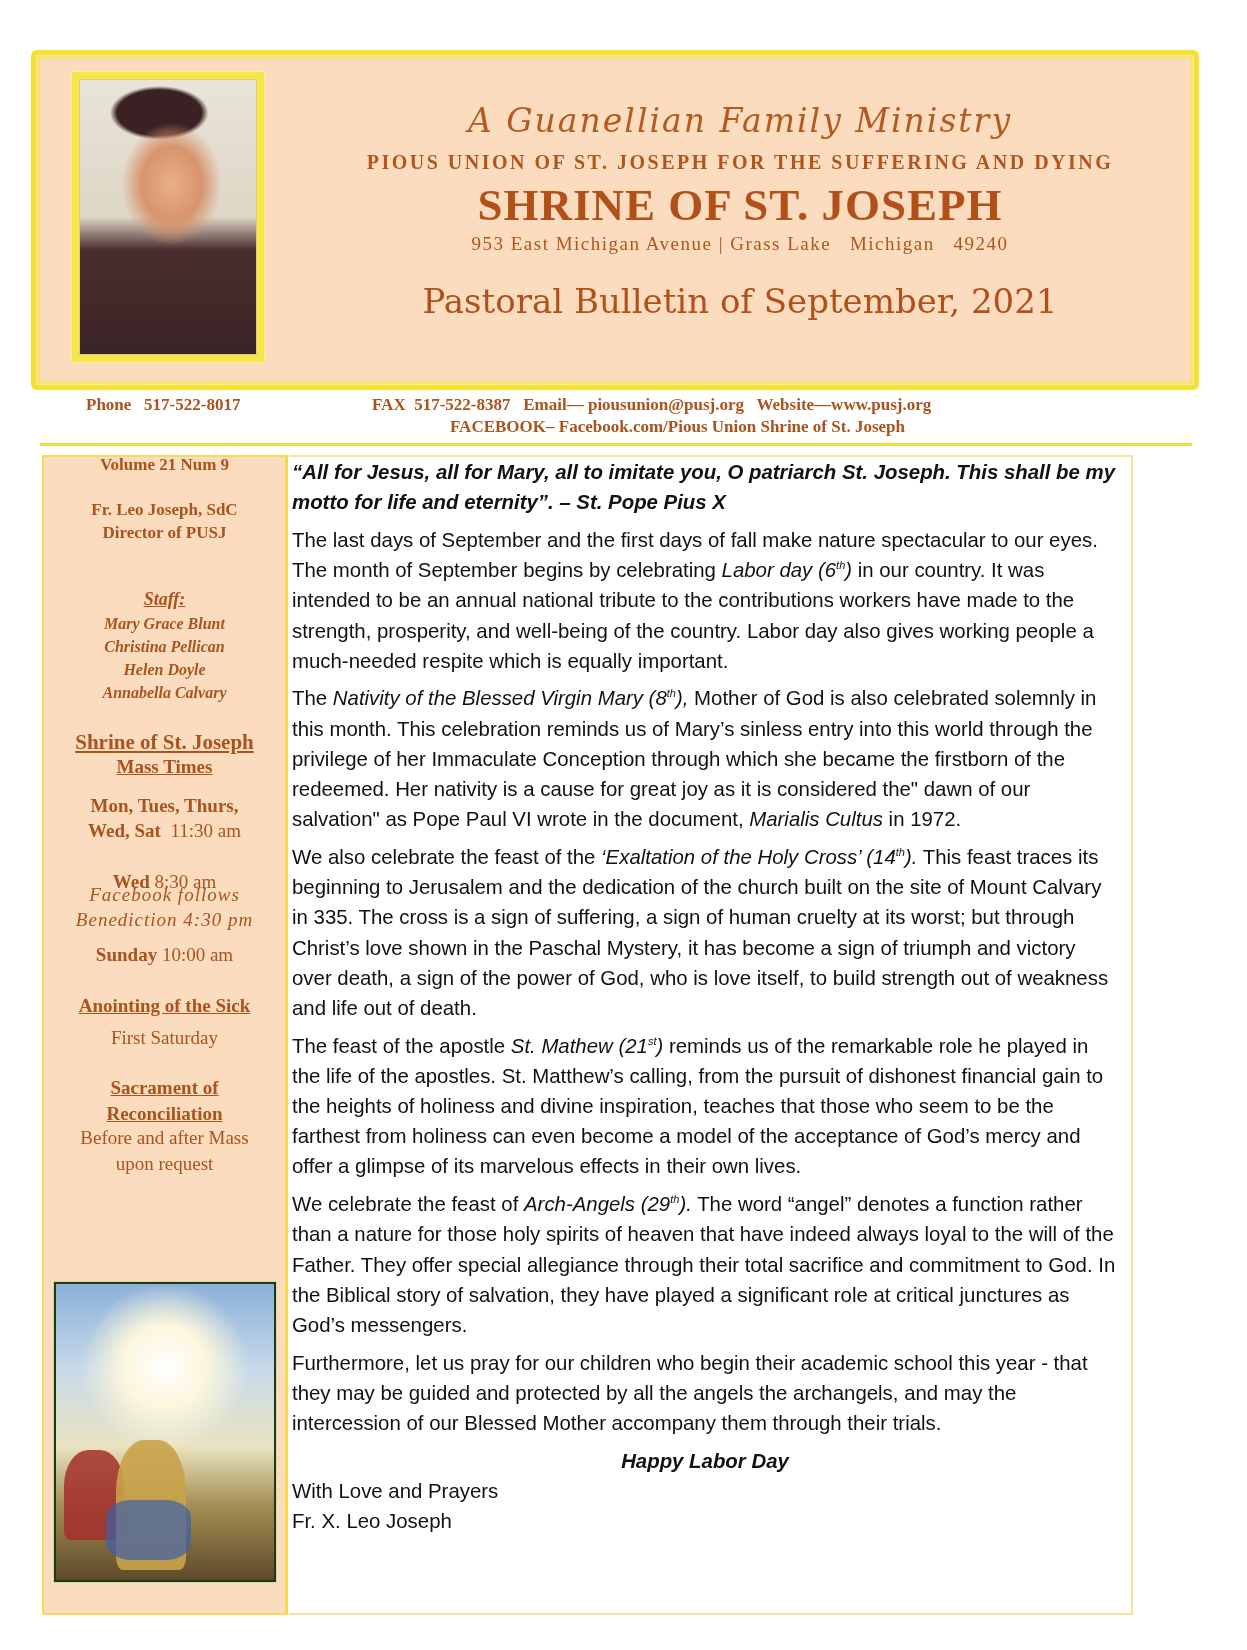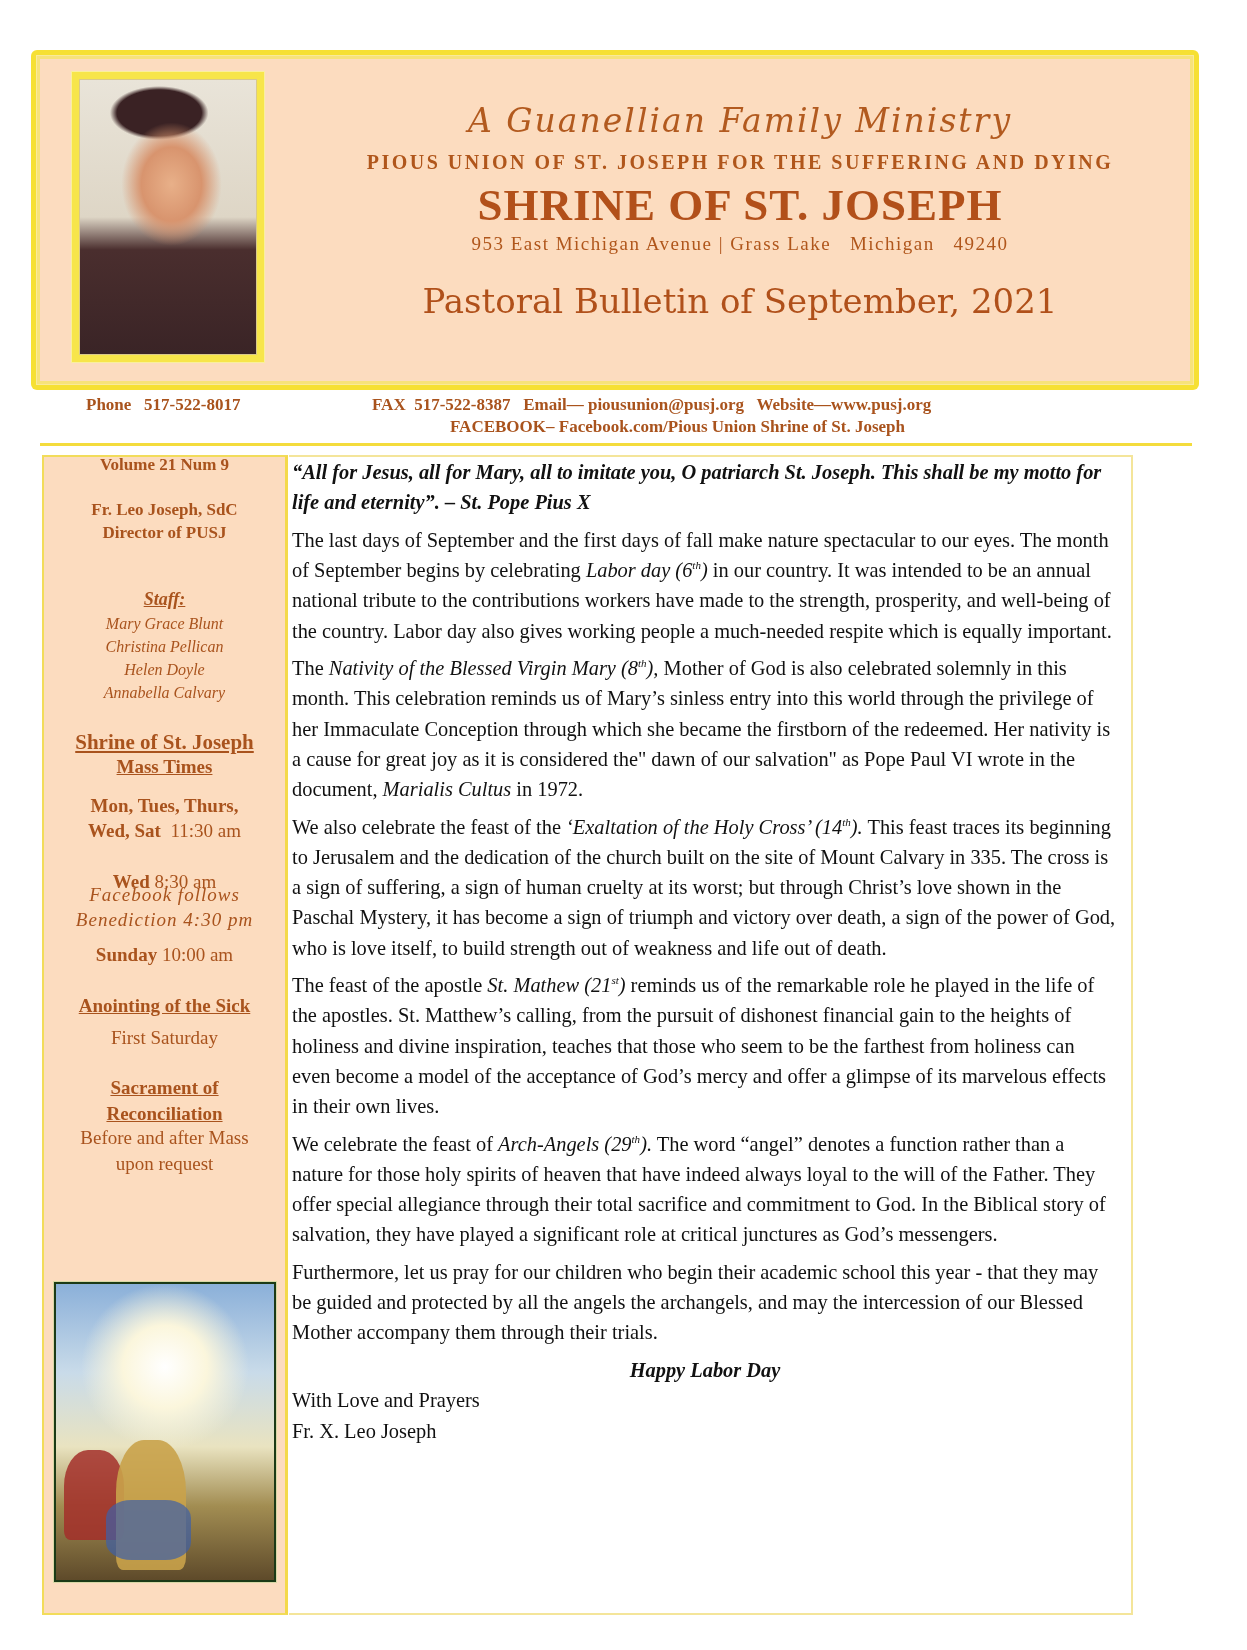--- a/index.html
+++ b/index.html
@@ -44,21 +44,21 @@
 
   
   .sidebar {
     position: absolute; left: 42px; top: 455px; width: 246px; height: 1160px;
     background: #fcdcbf; border: 2px solid #f2dc5a; border-right: 3px solid #f4d94a;
     text-align: center; color: #a9531d;
   }
   .sb { position: absolute; left: 0; right: 0; }
   .sb-bold { font-weight: bold; font-size: 17px; line-height: 24px; }
   .sb-staff-title { font-weight: bold; font-style: italic; text-decoration: underline; font-size: 18px; }
-  .sb-staff { font-weight: normal; font-style: italic; font-size: 16px; line-height: 24px; }
+  .sb-staff { font-weight: bold; font-style: italic; font-size: 16px; line-height: 24px; }
   .sb-heading { font-weight: bold; text-decoration: underline; font-size: 21px; line-height: 26px; }
   .sb-heading2 { font-weight: bold; text-decoration: underline; font-size: 19px; line-height: 26px; }
   .sb-mass { font-size: 19px; line-height: 26px; }
   .sb-mass b { font-weight: bold; }
   .sb-italic { font-style: italic; font-size: 19px; line-height: 26px; letter-spacing: 1px; }
   .sb-plain { font-size: 19px; line-height: 26px; }
   .sidebar-image {
     position: absolute; left: 10px; top: 825px; width: 222px; height: 300px;
     border: 2px solid #1c3a16; outline: 1px solid #d7d8a5;
     background:
@@ -67,21 +67,21 @@
   }
   .sidebar-image .figure1 { position: absolute; left: 8px; bottom: 40px; width: 60px; height: 90px; background: #a32f2a; border-radius: 40% 40% 10% 10%; opacity: 0.85; }
   .sidebar-image .figure2 { position: absolute; left: 60px; bottom: 10px; width: 70px; height: 130px; background: #c9a24a; border-radius: 40% 40% 10% 10%; opacity: 0.9; }
   .sidebar-image .cloak { position: absolute; left: 50px; bottom: 20px; width: 85px; height: 60px; background: #3d5fa8; border-radius: 30%; opacity: 0.7; }
 
   
   .main {
     position: absolute; left: 289px; top: 455px; width: 844px; height: 1160px;
     border: 2px solid #f4e59a; border-left: none; background: #fff;
   }
-  .article { position: absolute; left: 3px; top: 0; width: 826px; font-family: Liberation Serif, serif; font-size: 20.4px; line-height: 30.2px; color: #111; }
+  .article { position: absolute; left: 3px; top: 0; width: 826px; font-family: Liberation Sans, sans-serif; font-size: 20.4px; line-height: 30.2px; color: #111; }
   .article p { margin-bottom: 7.5px; }
   .quote { font-weight: bold; font-style: italic; }
   .article sup { font-size: 11px; line-height: 0; vertical-align: super; }
   .center-bold { text-align: center; font-weight: bold; font-style: italic; margin-bottom: 0 !important; }
   .sign { margin-bottom: 0 !important; }
 </style>
 </head>
 <body>
 
 <div class="banner">

